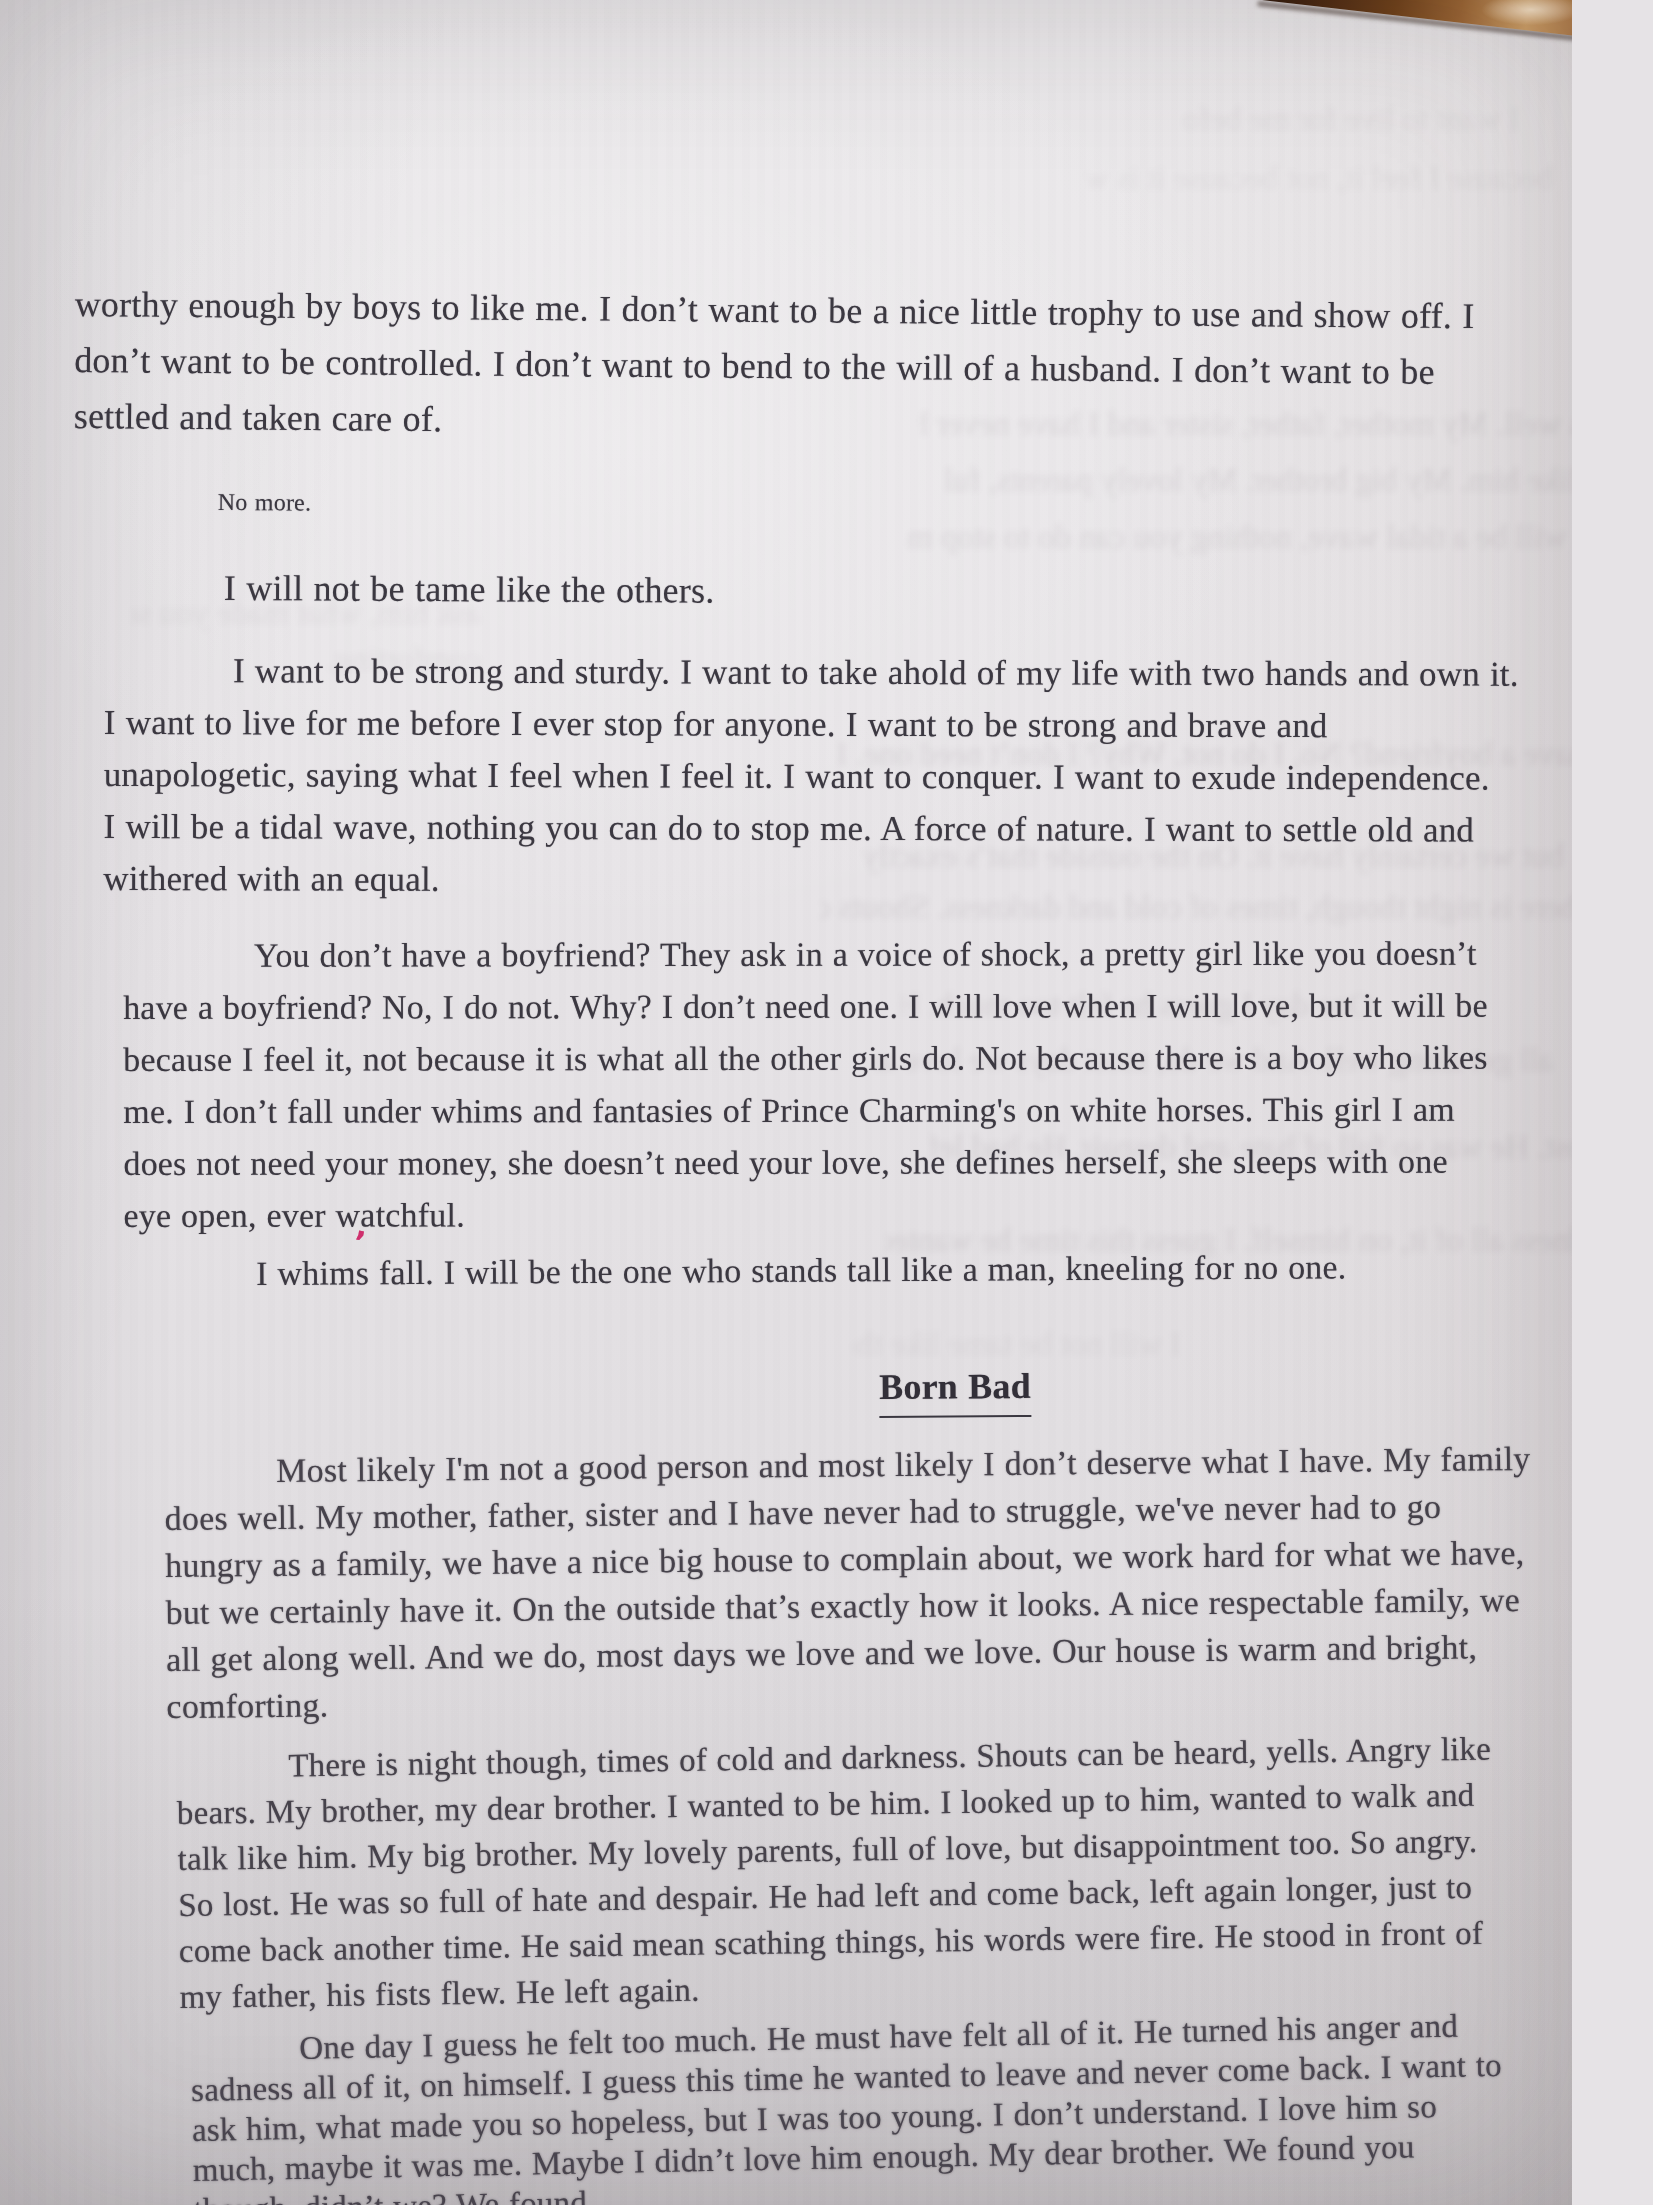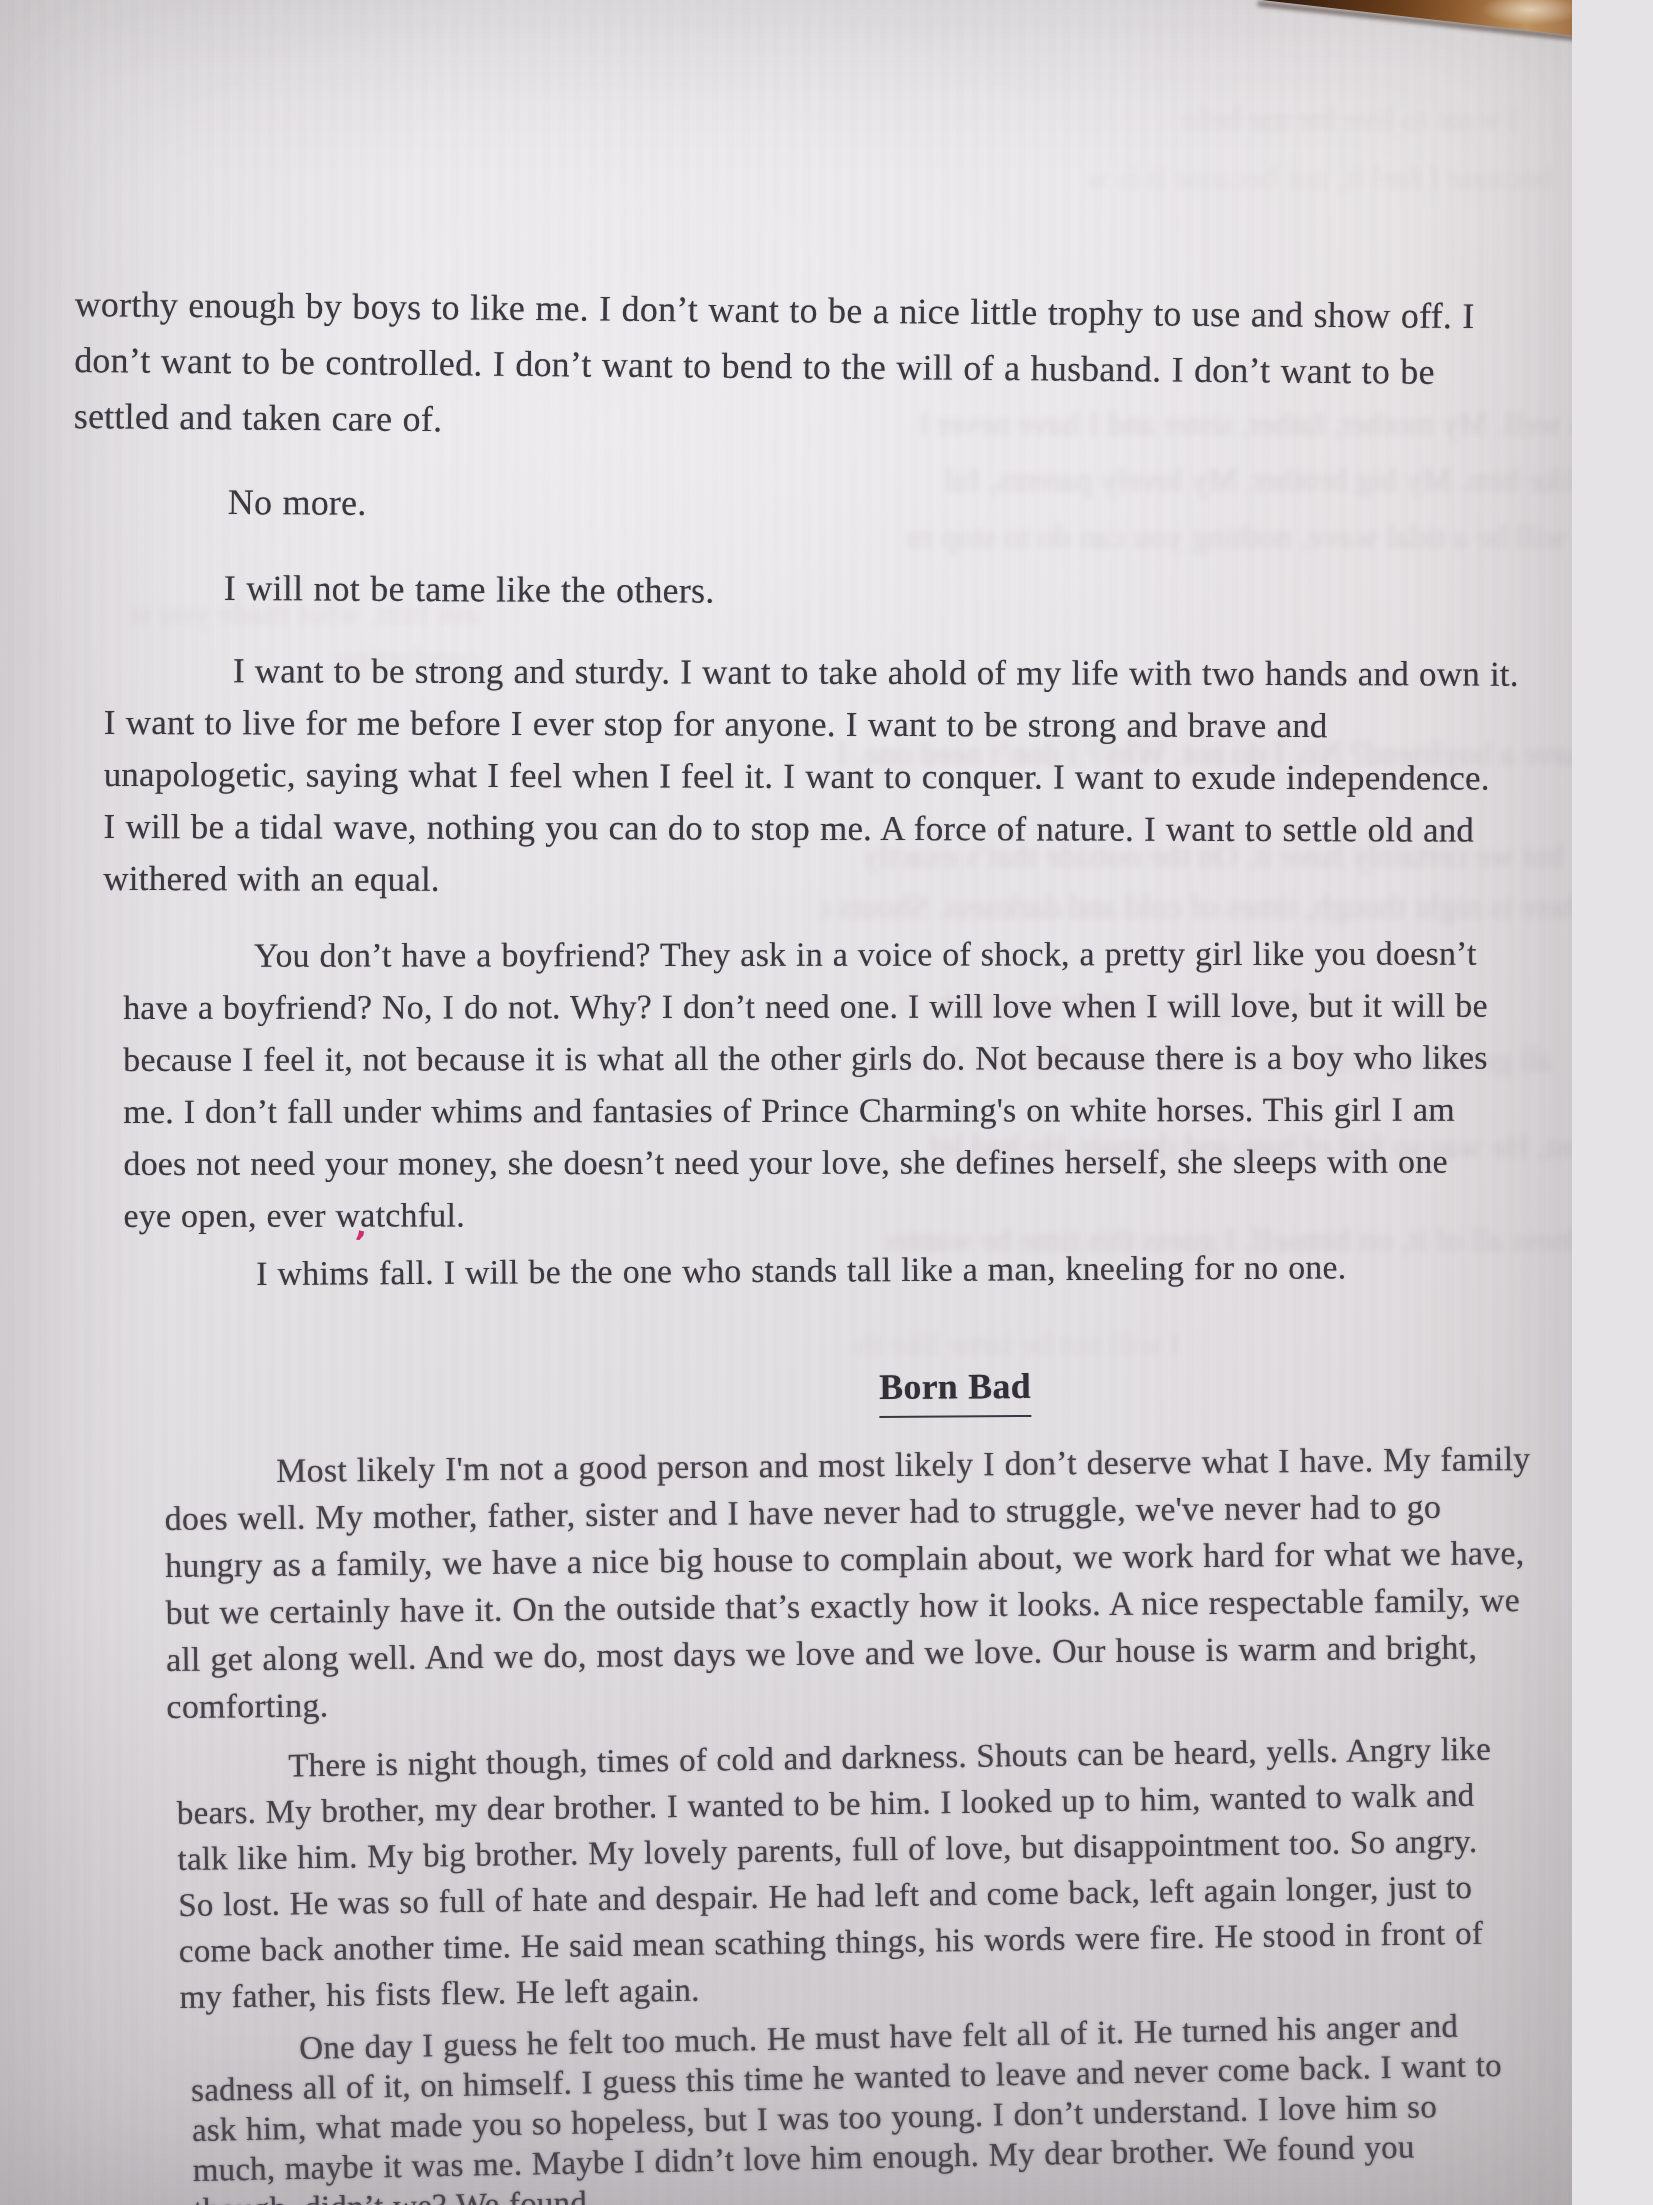--- a/index.html
+++ b/index.html
@@ -98,21 +98,21 @@
   <div class="ghost" style="top:1129px;left:930px;width:706px">So lost. He was so full of hate and despair. He had left and come back, left again longer, just to</div>
   <div class="ghost" style="top:1222px;left:886px;width:727px">sadness all of it, on himself. I guess this time he wanted to leave and never come back. I want to</div>
   <div class="ghost faint" style="top:1326px;left:853px;width:328px">I will not be tame like the others.</div>
 
   <div class="block" style="left:75px;top:276px;font-size:36px;line-height:56px;transform:rotate(0.5deg)">
     <span class="line">worthy enough by boys to like me. I don’t want to be a nice little trophy to use and show off. I</span>
     <span class="line">don’t want to be controlled. I don’t want to bend to the will of a husband. I don’t want to be</span>
     <span class="line">settled and taken care of.</span>
   </div>
 
-  <div class="block" style="left:228px;top:475px;font-size:36px;line-height:55px;transform:rotate(0.35deg)">
+  <div class="block" style="left:218px;top:475px;font-size:24px;line-height:55px;transform:rotate(0.35deg)">
     <span class="line">No more.</span>
   </div>
 
   <div class="block" style="left:224px;top:561px;font-size:36px;line-height:55px;transform:rotate(0.3deg)">
     <span class="line">I will not be tame like the others.</span>
   </div>
 
   <div class="block" style="left:104px;top:645px;font-size:35px;line-height:52px;transform:rotate(0.15deg)">
     <span class="line" style="padding-left:129px">I want to be strong and sturdy. I want to take ahold of my life with two hands and own it.</span>
     <span class="line">I want to live for me before I ever stop for anyone. I want to be strong and brave and</span>

